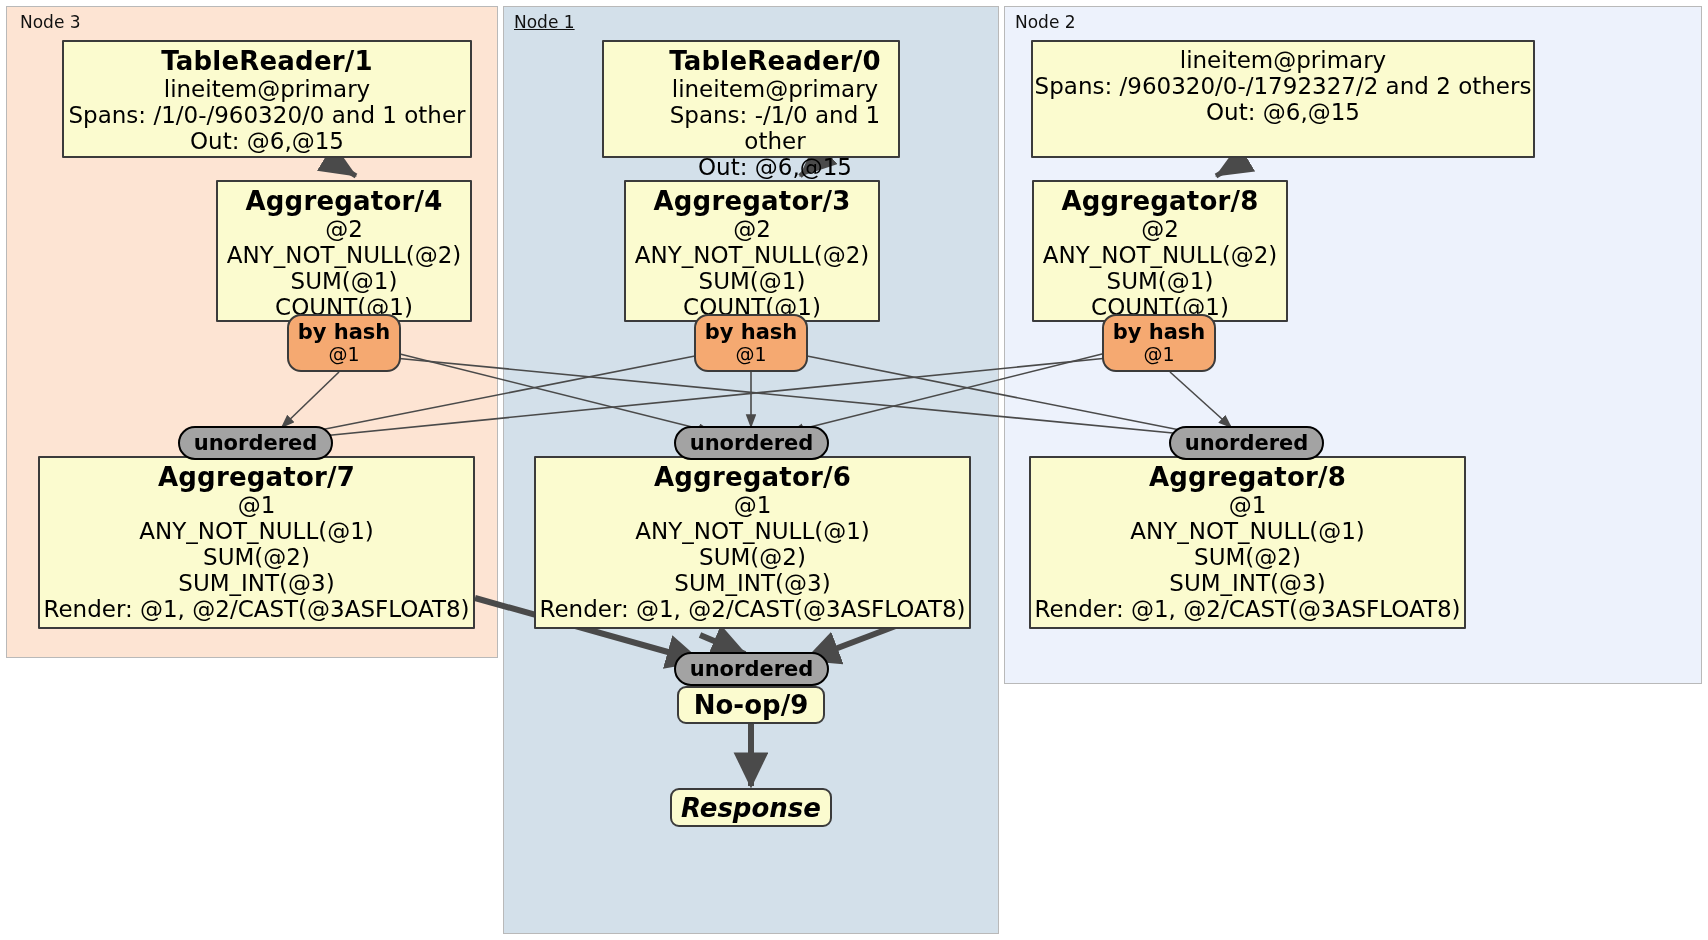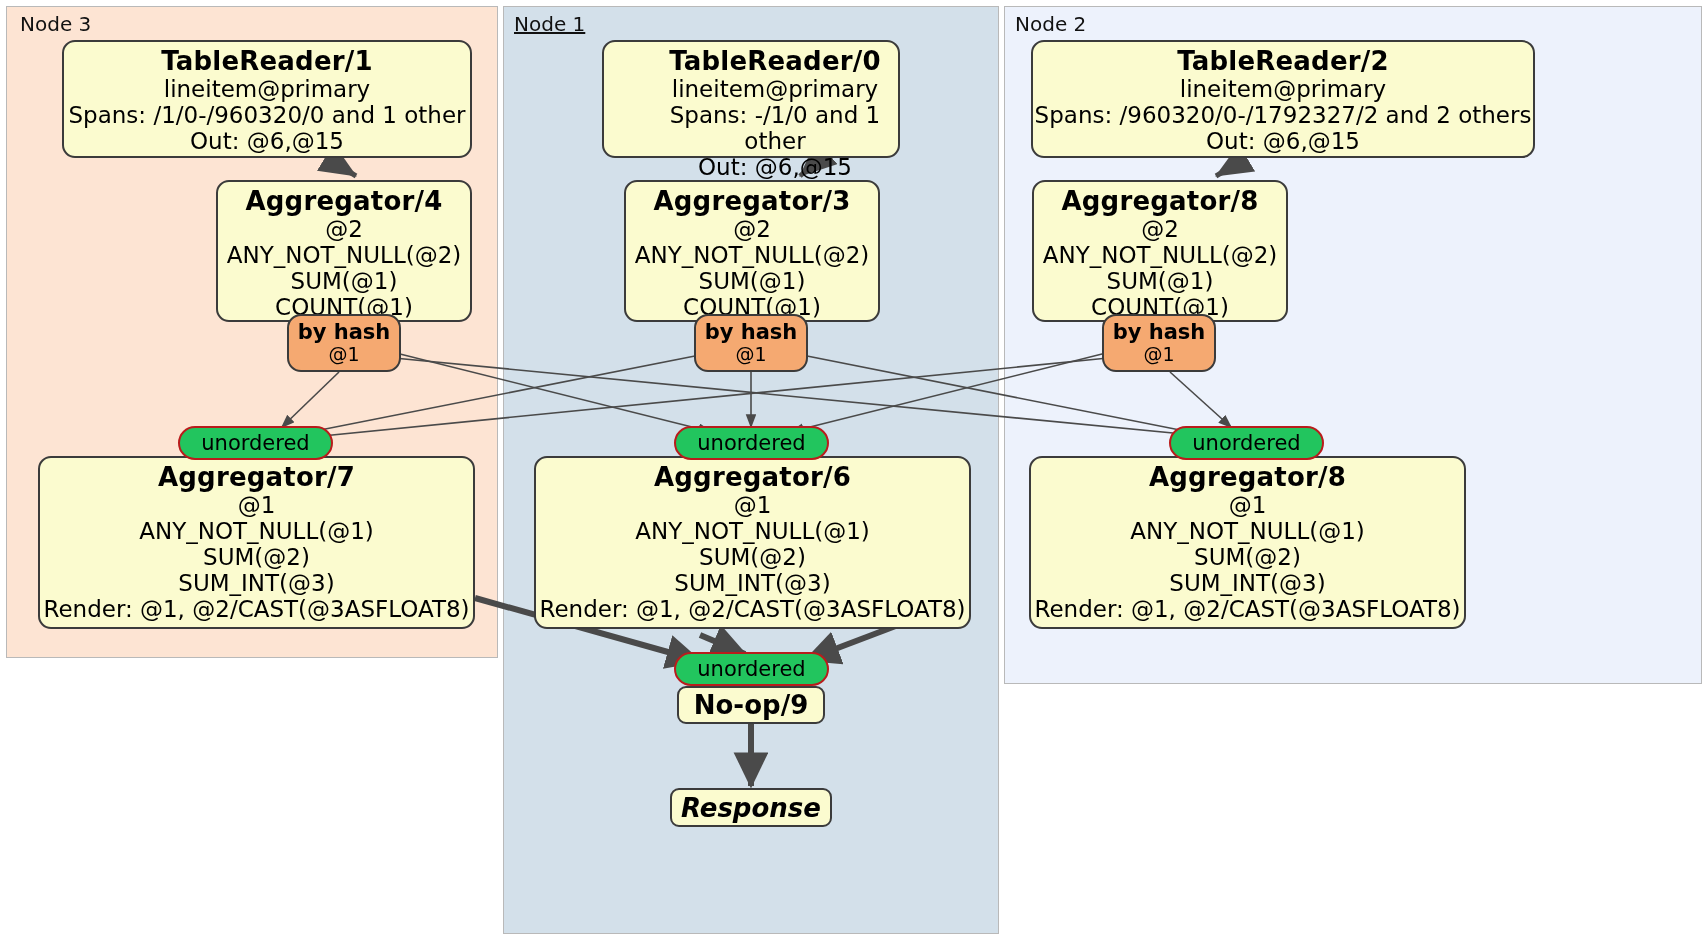--- a/index.html
+++ b/index.html
@@ -3,51 +3,51 @@
 <meta charset="utf-8">
 <style>
   html,body{margin:0;padding:0;background:#ffffff;}
   body{width:1708px;height:940px;position:relative;overflow:hidden;
        font-family:"DejaVu Sans","Liberation Sans",sans-serif;}
 
   #stage{position:absolute;left:0;top:0;width:1708px;height:940px;}
 
   
   .node-panel{position:absolute;box-sizing:border-box;border:1px solid #b9b9b9;}
-  .node-label{position:absolute;font-size:20px;color:#111;white-space:nowrap;}
+  .node-label{position:absolute;font-size:17px;color:#111;white-space:nowrap;}
 
   
   #edges{position:absolute;left:0;top:0;width:1708px;height:940px;pointer-events:none;}
 
   
   .pbox{position:absolute;box-sizing:border-box;
-        background:#fbfbcf;border:2px solid #3b3b3b;border-radius:13px;
+        background:#fbfbcf;border:2px solid #3b3b3b;border-radius:1px;
         text-align:center;color:#000;line-height:1.13;
         display:flex;flex-direction:column;justify-content:flex-start;
         align-items:stretch;padding-top:5px;}
   .pbox .ttl{font-size:26px;font-weight:bold;letter-spacing:.2px;}
   .pbox .ln{font-size:23px;}
 
   .simple-box{position:absolute;box-sizing:border-box;background:#fbfbcf;
               border:2px solid #3b3b3b;border-radius:9px;color:#000;
               display:flex;align-items:center;justify-content:center;
               font-size:26px;font-weight:bold;}
 
   
   .hash-oval{position:absolute;box-sizing:border-box;background:#f5a971;
              border:2px solid #3b3b3b;border-radius:14px;
              display:flex;flex-direction:column;align-items:center;
              justify-content:center;line-height:1.12;z-index:6;}
   .hash-oval .h1{font-size:21px;font-weight:bold;color:#000;}
   .hash-oval .h2{font-size:19px;color:#000;}
 
-  .uno-oval{position:absolute;box-sizing:border-box;background:#22c55e;
-            border:2px solid #b91c1c;border-radius:18px;
+  .uno-oval{position:absolute;box-sizing:border-box;background:#a3a3a3;
+            border:2px solid #000000;border-radius:18px;
             display:flex;align-items:center;justify-content:center;
-            font-size:21px;font-weight:normal;color:#000;z-index:6;}
+            font-size:21px;font-weight:bold;color:#000;z-index:6;}
 </style>
 </head>
 <body>
 
 <div id="stage">
 
   <div class="node-panel" style="left:6px;top:6px;width:492px;height:652px;background:#fde4d3;"></div>
   <div class="node-panel" style="left:503px;top:6px;width:496px;height:928px;background:#d3e0ea;"></div>
   <div class="node-panel" style="left:1004px;top:6px;width:698px;height:678px;background:#edf2fc;"></div>
 
@@ -109,21 +109,20 @@
   </div>
 
   <div class="pbox" style="left:602px;top:40px;width:298px;height:118px;padding-left:48px;">
     <div class="ttl">TableReader/0</div>
     <div class="ln">lineitem@primary</div>
     <div class="ln">Spans: -/1/0 and 1 other</div>
     <div class="ln">Out: @6,@15</div>
   </div>
 
   <div class="pbox" style="left:1031px;top:40px;width:504px;height:118px;">
-    <div class="ttl">TableReader/2</div>
     <div class="ln">lineitem@primary</div>
     <div class="ln">Spans: /960320/0-/1792327/2 and 2 others</div>
     <div class="ln">Out: @6,@15</div>
   </div>
 
   <div class="pbox" style="left:216px;top:180px;width:256px;height:142px;">
     <div class="ttl">Aggregator/4</div>
     <div class="ln">@2</div>
     <div class="ln">ANY_NOT_NULL(@2)</div>
     <div class="ln">SUM(@1)</div>

